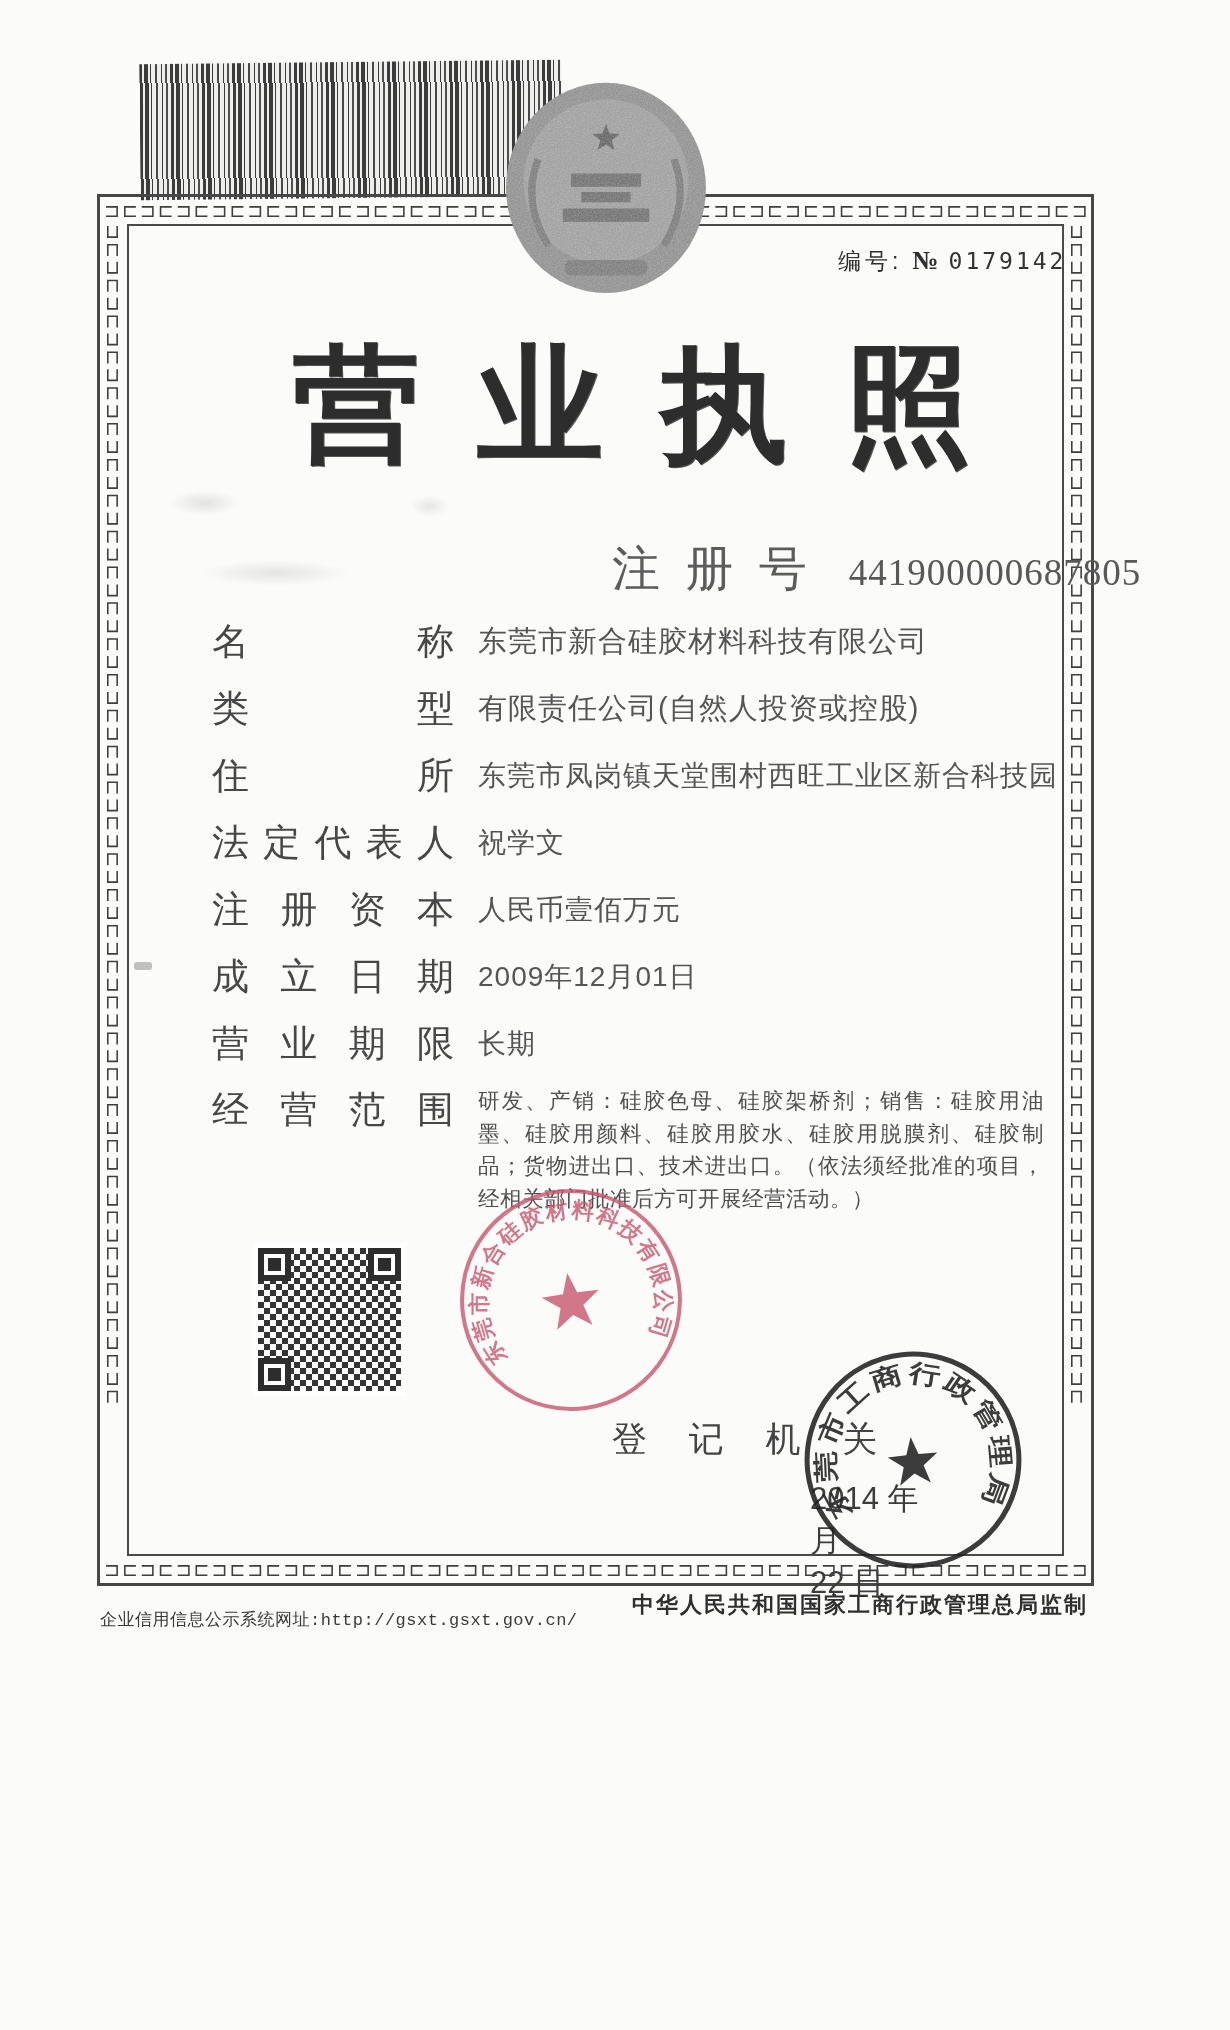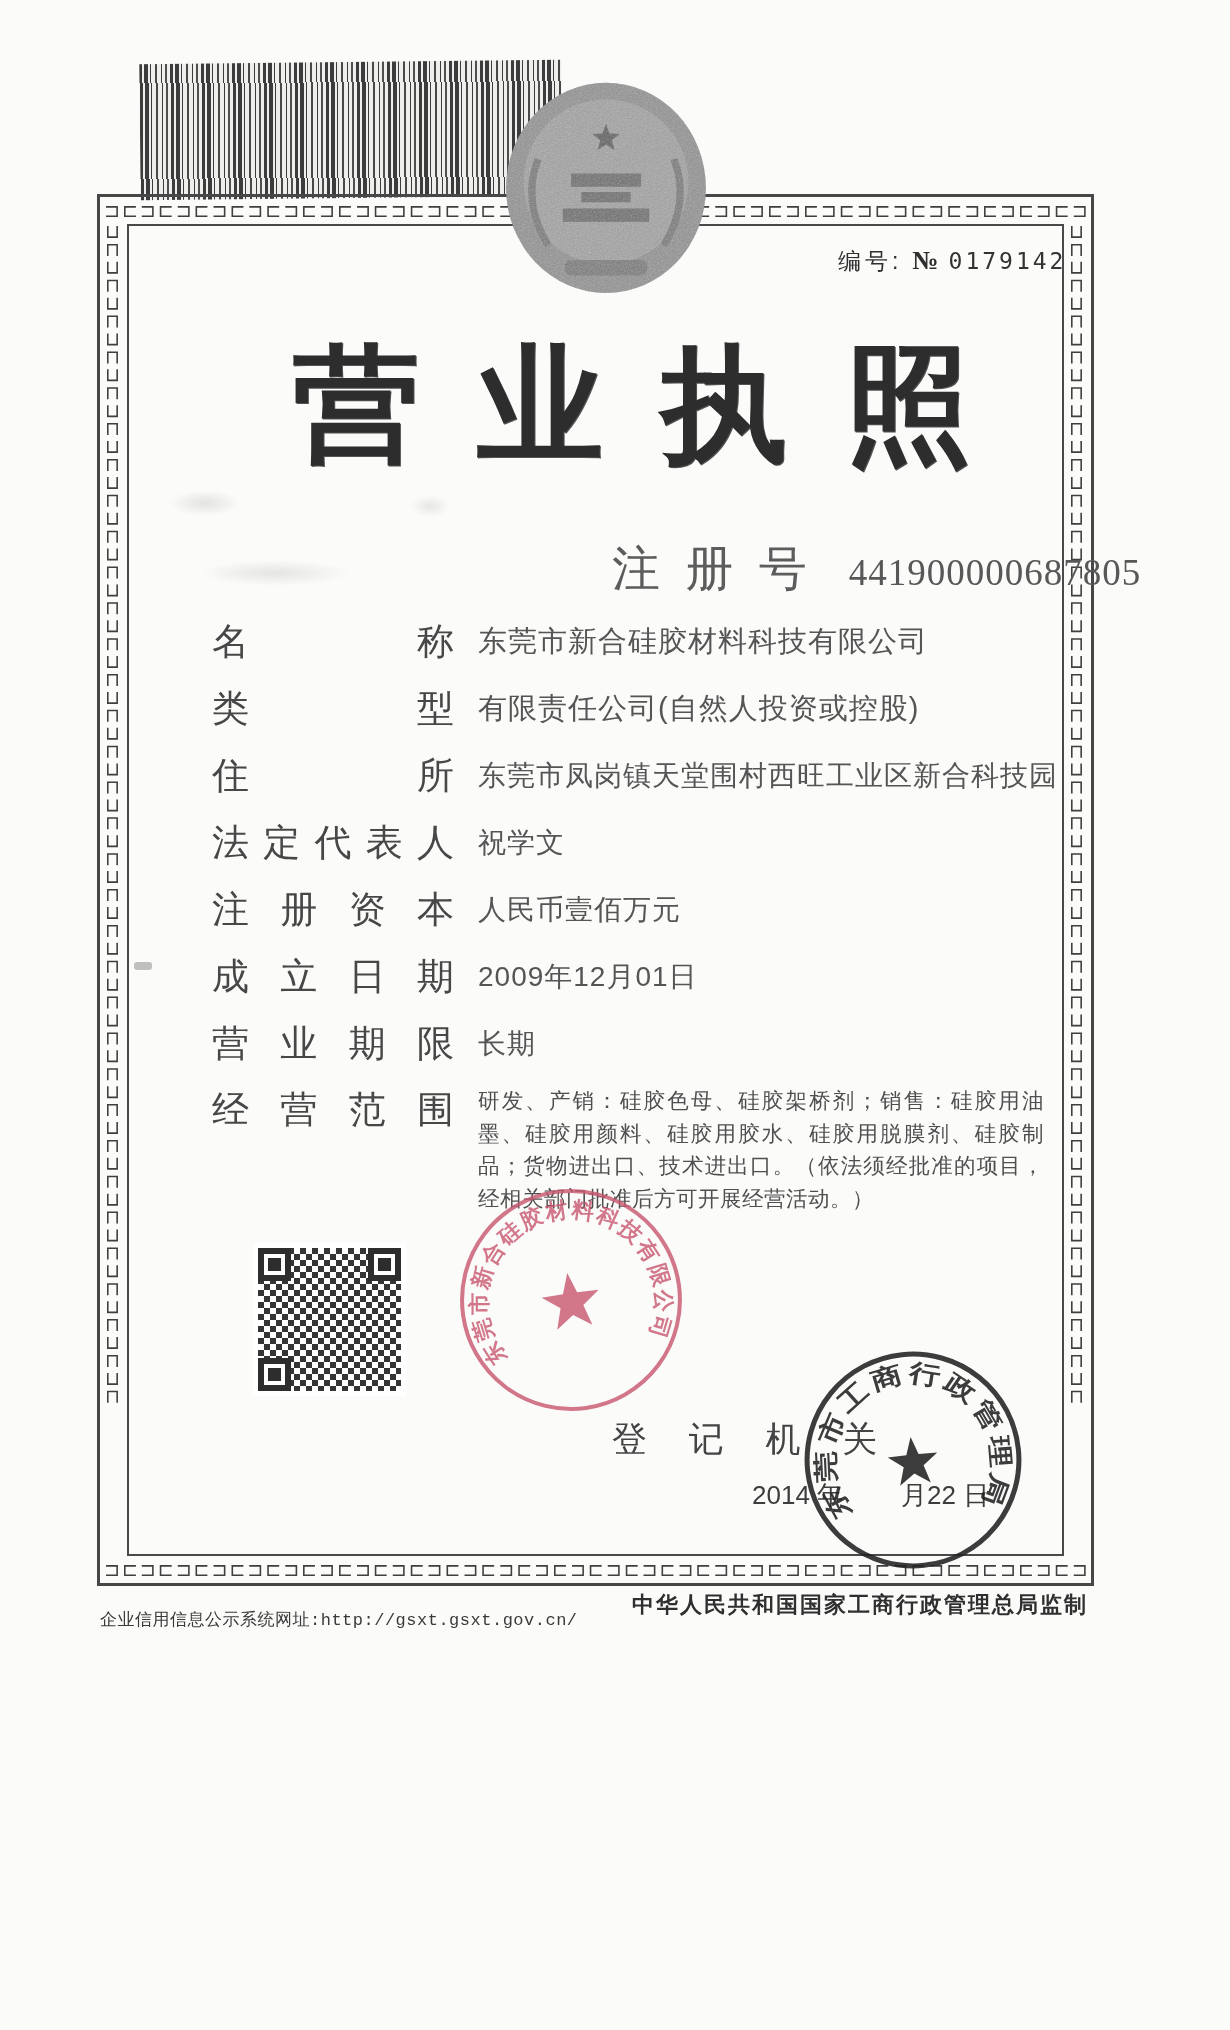--- a/index.html
+++ b/index.html
@@ -80,21 +80,21 @@
   }
   .qr .finder{position:absolute;width:33px;height:33px;border:6px solid #2d2d2d;background:#fff;box-sizing:border-box;}
   .qr .finder::after{content:"";position:absolute;inset:4px;background:#2d2d2d;}
   .qr .f-tl{left:0;top:0;} .qr .f-tr{right:0;top:0;} .qr .f-bl{left:0;bottom:0;}
   
   .seal{position:absolute;z-index:5;}
   .seal-red{left:455px;top:1184px;width:232px;height:232px;opacity:.8;transform:rotate(-8deg);}
   .seal-black{left:797px;top:1344px;width:232px;height:232px;opacity:.88;transform:rotate(-6deg);}
   
   .registrar{position:absolute;left:612px;top:1416px;font-size:35px;color:#444;letter-spacing:16px;z-index:2;}
-  .issue-date{position:absolute;left:752px;top:1478px;font-size:26px;color:#3d3d3d;z-index:4;display:flex;align-items:baseline;}
+  .issue-date{position:absolute;left:752px;top:1478px;font-size:31px;color:#3d3d3d;z-index:4;display:flex;align-items:baseline;flex-direction:column;}
   .issue-date .m{margin-left:58px;}
   .issue-date .d{}
   
   .footer-left{
     position:absolute;left:100px;top:1608px;font-size:17px;color:#3a3a3a;
     font-family:"Liberation Mono",monospace;letter-spacing:.5px;
   }
   .footer-right{
     position:absolute;right:142px;top:1590px;font-size:22px;color:#2f2f2f;
     font-weight:600;letter-spacing:2px;

